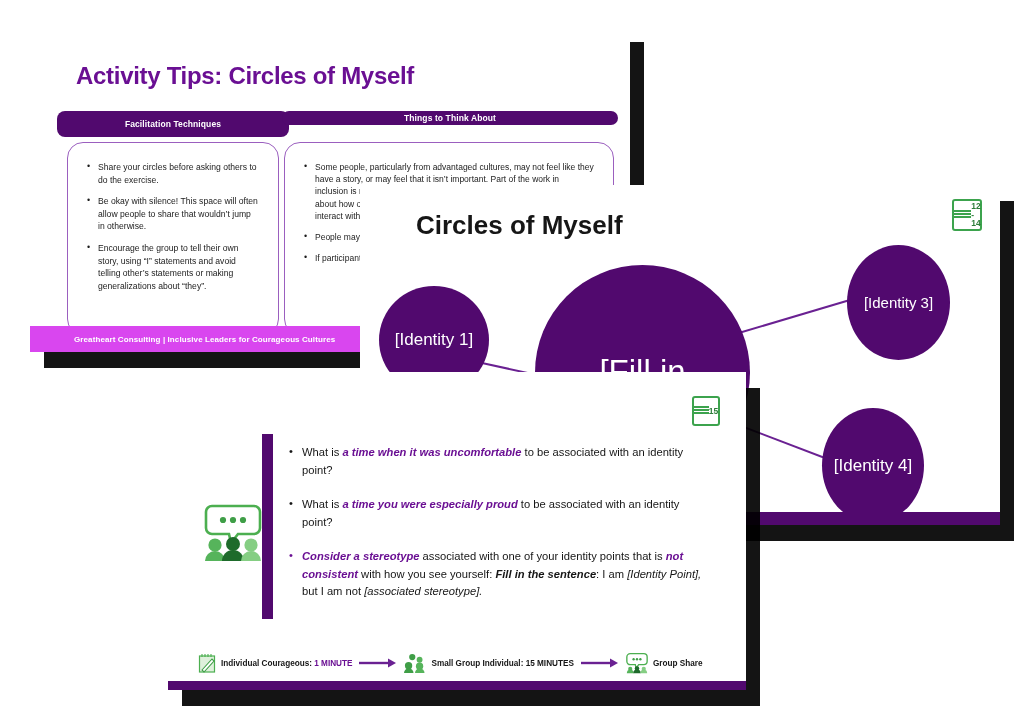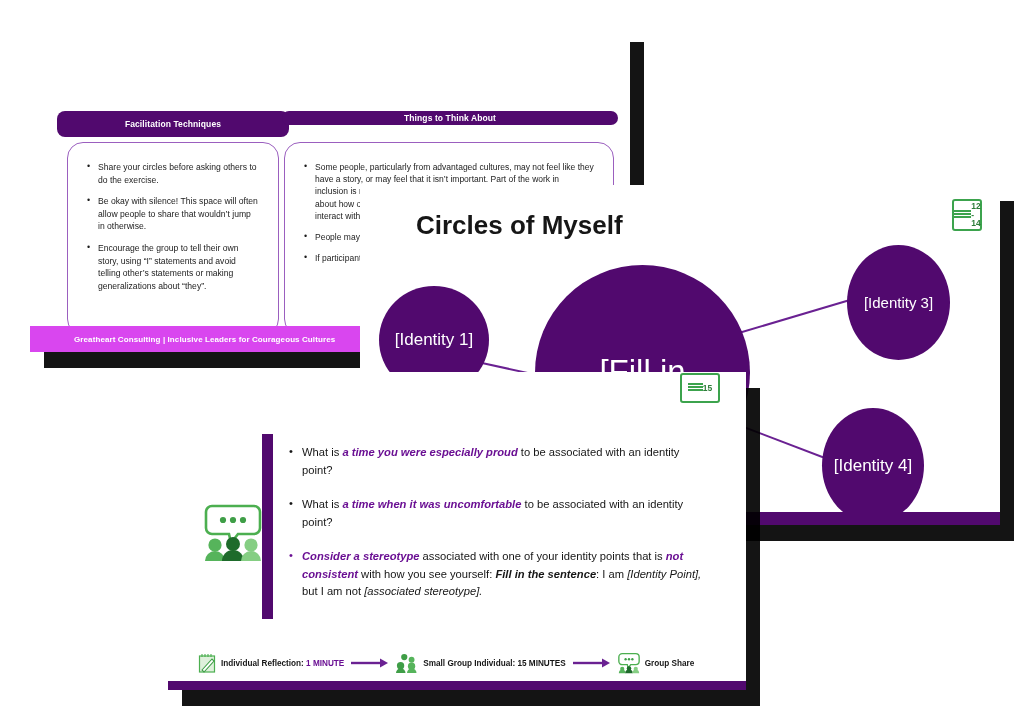--- a/index.html
+++ b/index.html
@@ -94,21 +94,21 @@
     border:2px solid #3CA34D;
     border-radius:3px;
     background:#ffffff;
     display:flex;flex-direction:row;align-items:center;justify-content:center;
     box-sizing:border-box;
   }
   .badge .bar-lines{display:flex;flex-direction:column;gap:1.5px;margin-bottom:2px;}
   .badge .bar-lines i{display:block;width:18px;height:1.6px;background:#3CA34D;}
   .badge .bnum{font-size:8.5px;font-weight:bold;color:#2E7D3A;line-height:1;}
   #s2-badge{right:18px;top:14px;width:30px;height:32px;}
-  #s3-badge{right:26px;top:1px;width:40px;height:30px;}
+  #s3-badge{right:26px;top:24px;width:28px;height:30px;}
   #s3-badge .bar-lines i{width:15px;}
 
   .diagram{position:absolute;left:0;top:0;width:100%;height:100%;}
   .circle{
     position:absolute;border-radius:50%;
     background:#51096E;color:#ffffff;
     display:flex;align-items:center;justify-content:center;
     text-align:center;line-height:1.05;
   }
   #c-center{left:175px;top:80px;width:215px;height:215px;font-size:33px;}
@@ -154,20 +154,21 @@
   .farrow{width:38px;height:12px;margin:0 7px;}
   .ficon{width:22px;height:22px;display:block;}
   .ficon.note{width:18px;height:20px;}
 </style>
 </head>
 <body>
 
 <div class="stage">
 
   <div class="slide" id="slide1">
+    <div class="s1-title">Activity Tips: Circles of Myself</div>
 
     <div class="s1-headbar" id="s1-head-left">
       <span>Facilitation Techniques</span>
     </div>
     <div class="s1-headbar" id="s1-head-right">
       <span>Things to Think About</span>
     </div>
 
     <div class="s1-panel" id="s1-panel-left">
       <ul class="s1-list">
@@ -239,44 +240,44 @@
         <path d="M3 61 a10 10 0 0 1 20 0 z" fill="#56B45B"></path>
         <circle cx="31" cy="44" r="7" fill="#1E6B2B"></circle>
         <path d="M20 61 a11 11 0 0 1 22 0 z" fill="#1E6B2B"></path>
         <circle cx="49" cy="45" r="6.6" fill="#85CE83"></circle>
         <path d="M39 61 a10 10 0 0 1 20 0 z" fill="#85CE83"></path>
       </g>
     </svg>
 
     <ul class="s3-body">
       <li>
-        <span>What is </span><span class="em">a time you were especially proud</span><span> to be associated with an identity point?</span>
+        <span>What is </span><span class="em">a time when it was uncomfortable</span><span> to be associated with an identity point?</span>
       </li>
       <li>
-        <span>What is </span><span class="em">a time when it was uncomfortable</span><span> to be associated with an identity point?</span>
+        <span>What is </span><span class="em">a time you were especially proud</span><span> to be associated with an identity point?</span>
       </li>
       <li class="lead">
         <span class="em">Consider a stereotype</span><span> associated with one of your identity points that is </span><span class="em">not consistent</span><span> with how you see yourself: </span><span class="bi">Fill in the sentence</span><span>: I am </span><span class="it">[Identity Point],</span><span> but I am not </span><span class="it">[associated stereotype].</span>
       </li>
     </ul>
 
     <div class="s3-footer">
 
       <div class="fstep">
         <svg class="ficon note" viewBox="0 0 18 20">
           <rect x="1.5" y="3" width="15" height="16" fill="#DFF0DC" stroke="#4CAF50" stroke-width="1.2"></rect>
           <g stroke="#4CAF50" stroke-width="1.1">
             <line x1="4" y1="1" x2="4" y2="4"></line>
               <line x1="7" y1="1" x2="7" y2="4"></line>
             <line x1="10" y1="1" x2="10" y2="4"></line>
               <line x1="13" y1="1" x2="13" y2="4"></line>
           </g>
           <path d="M4 17 L14 6 L16 8 L6 19 z" fill="#ffffff" stroke="#3F9E47" stroke-width="1.1"></path>
         </svg>
-        <span class="flabel"><span>Individual Reflection: </span><span class="t">1 MINUTE</span></span>
+        <span class="flabel"><span>Individual Courageous: </span><span class="t">1 MINUTE</span></span>
       </div>
 
       <svg class="farrow" viewBox="0 0 38 12">
         <line x1="0" y1="6" x2="29" y2="6" stroke="#6A2192" stroke-width="2.4"></line>
         <path d="M29 1.5 L37 6 L29 10.5 z" fill="#6A2192"></path>
       </svg>
 
       <div class="fstep">
         <svg class="ficon" viewBox="0 0 24 22">
           <circle cx="9" cy="4.5" r="3.4" fill="#3F9E47"></circle>

